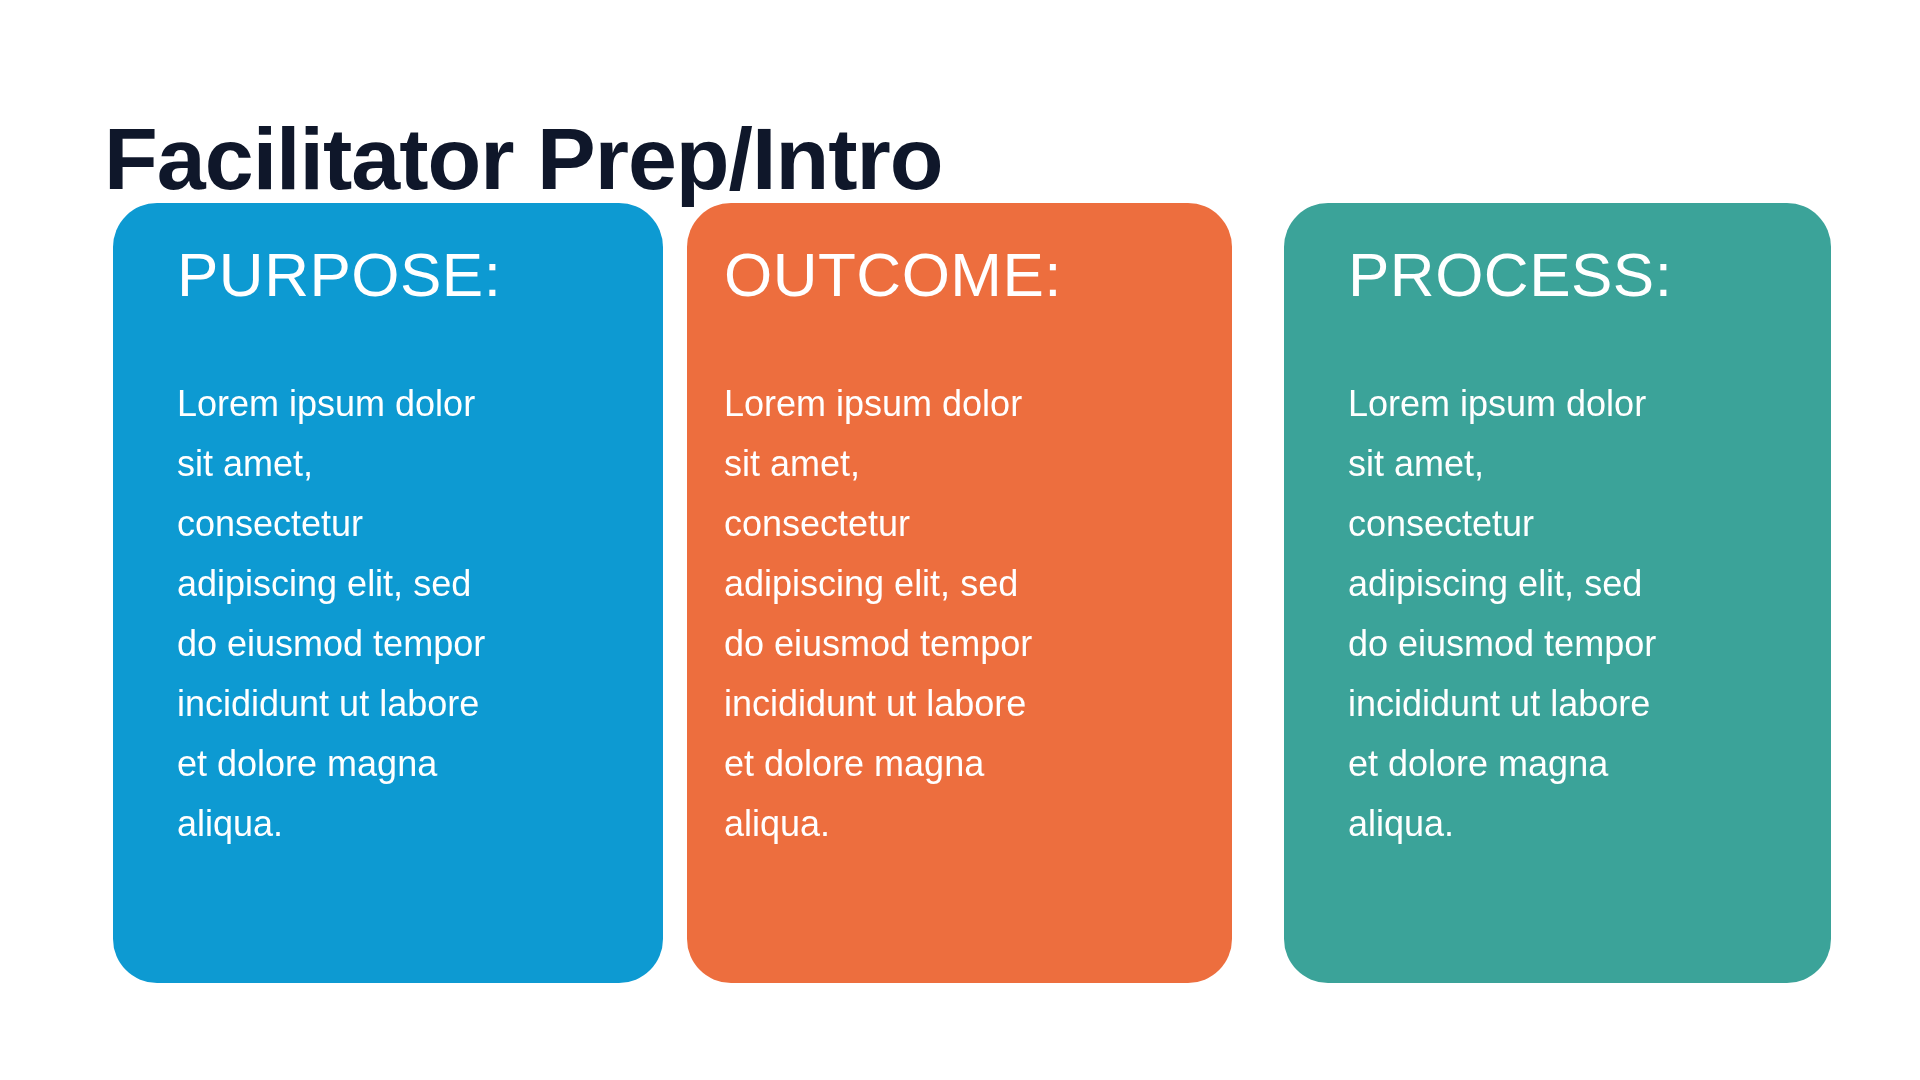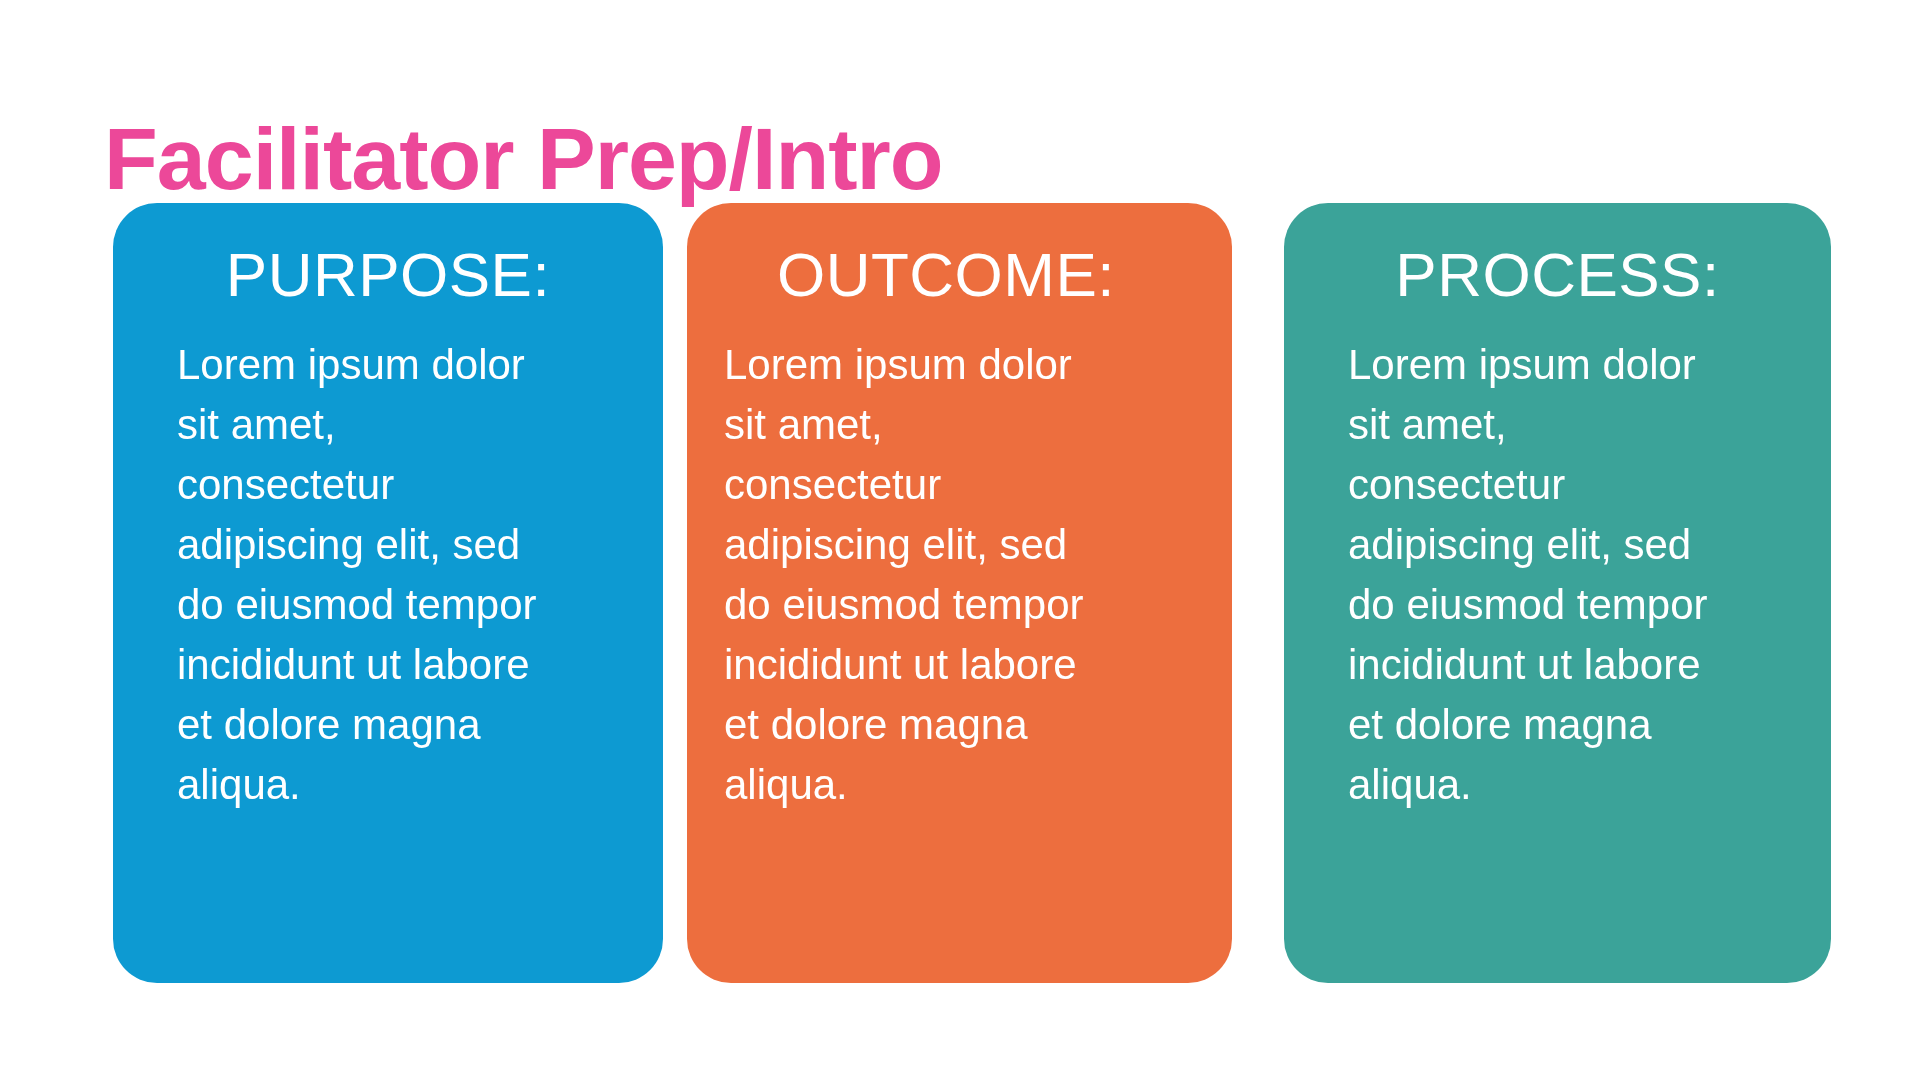--- a/index.html
+++ b/index.html
@@ -34,41 +34,40 @@
     height: 780px;
     border-radius: 44px;
     box-sizing: border-box;
     padding: 36px 36px 0 64px;
     color: #ffffff;
   }
   .card-purpose { left: 113px; width: 550px; }
   .card-outcome { left: 687px; width: 545px; padding-left: 37px; }
   .card-process { left: 1284px; width: 547px; }
   .card-heading {
-    text-align: center;
     font-size: 62px;
     font-weight: 300;
     line-height: 1.15;
     letter-spacing: 0.5px;
     margin-right: 28px; 
   }
   .card-body {
-    margin-top: 25px;
-    font-size: 42px;
+    margin-top: 64px;
+    font-size: 36px;
     line-height: 60px;
     font-weight: 400;
     white-space: pre-line;
   }
 </style>
 </head>
 <body>
 
 <div class="slide" style="background: rgb(255, 255, 255);">
 
-  <h1 class="slide-title" style="color: #ec4899;">Facilitator Prep/Intro</h1>
+  <h1 class="slide-title" style="color: #0f172a;">Facilitator Prep/Intro</h1>
 
   <div class="card card-purpose" style="background: rgb(13, 154, 210);">
     <div class="card-heading">PURPOSE:</div>
     <div class="card-body">Lorem ipsum dolor
 sit amet,
 consectetur
 adipiscing elit, sed
 do eiusmod tempor
 incididunt ut labore
 et dolore magna

